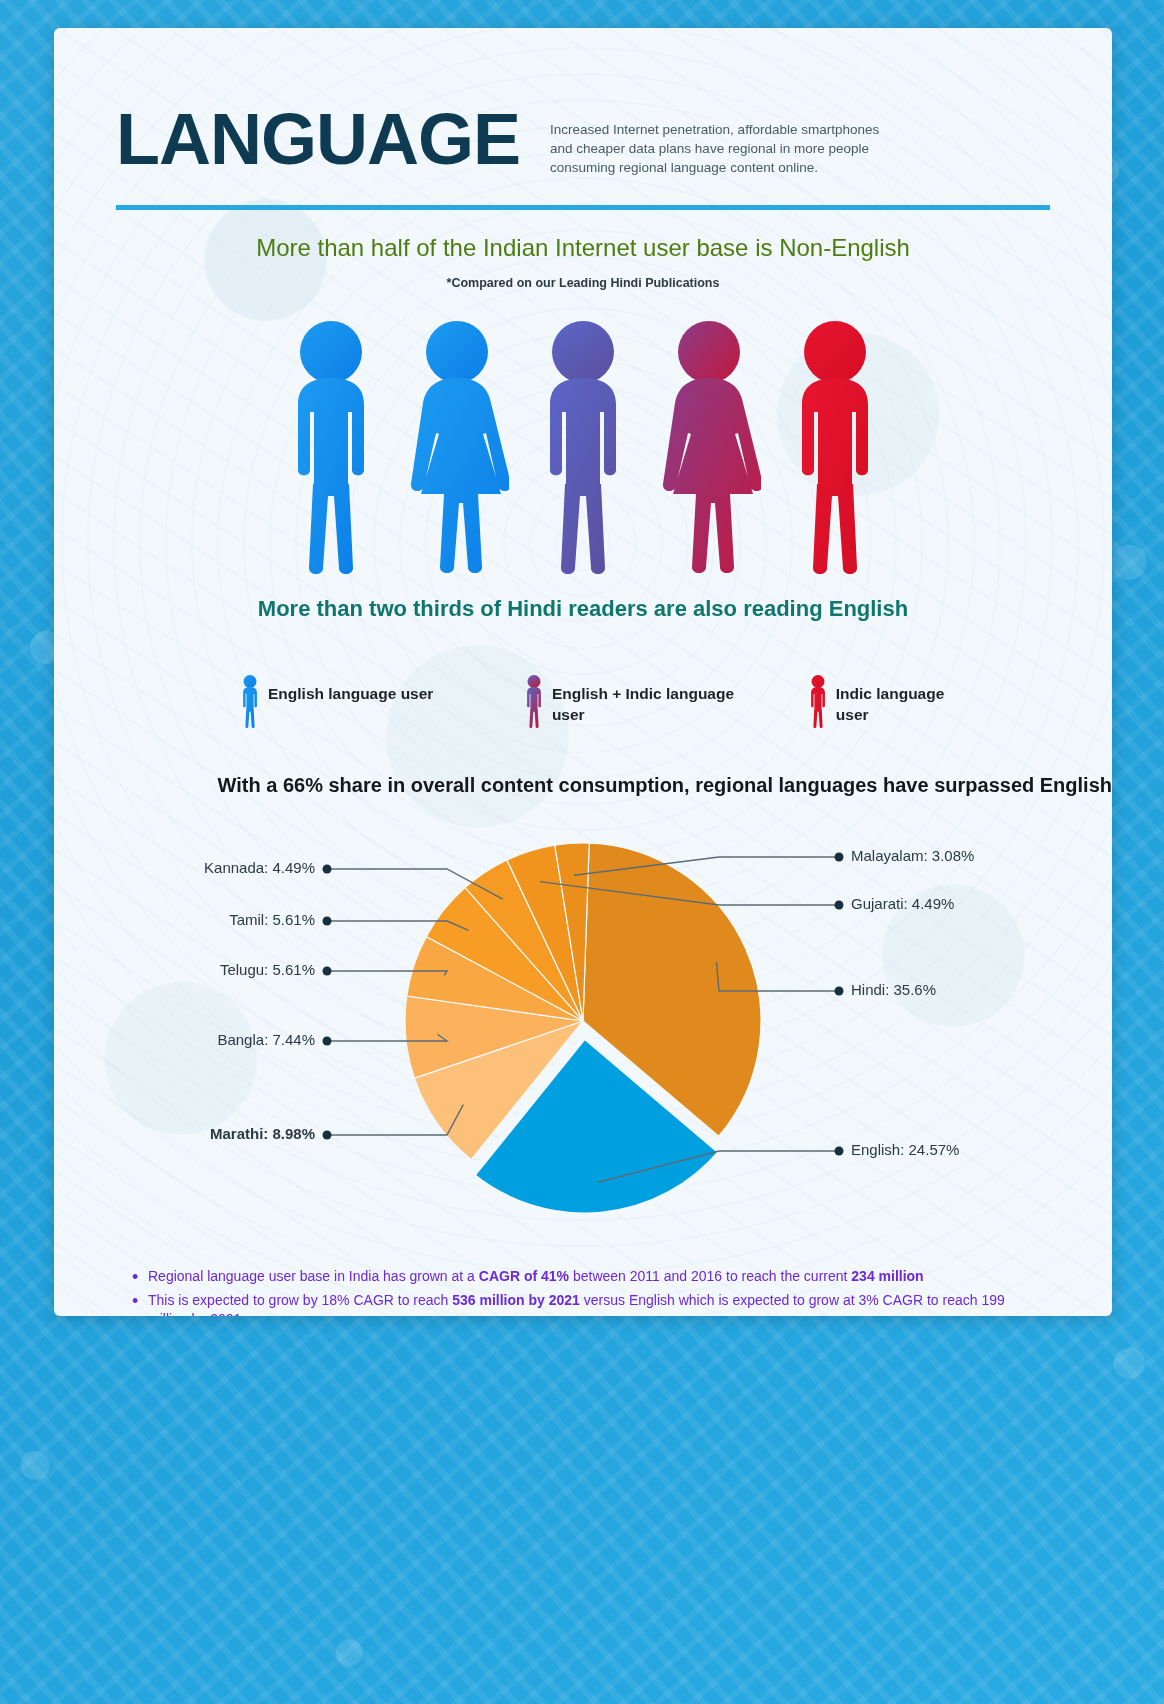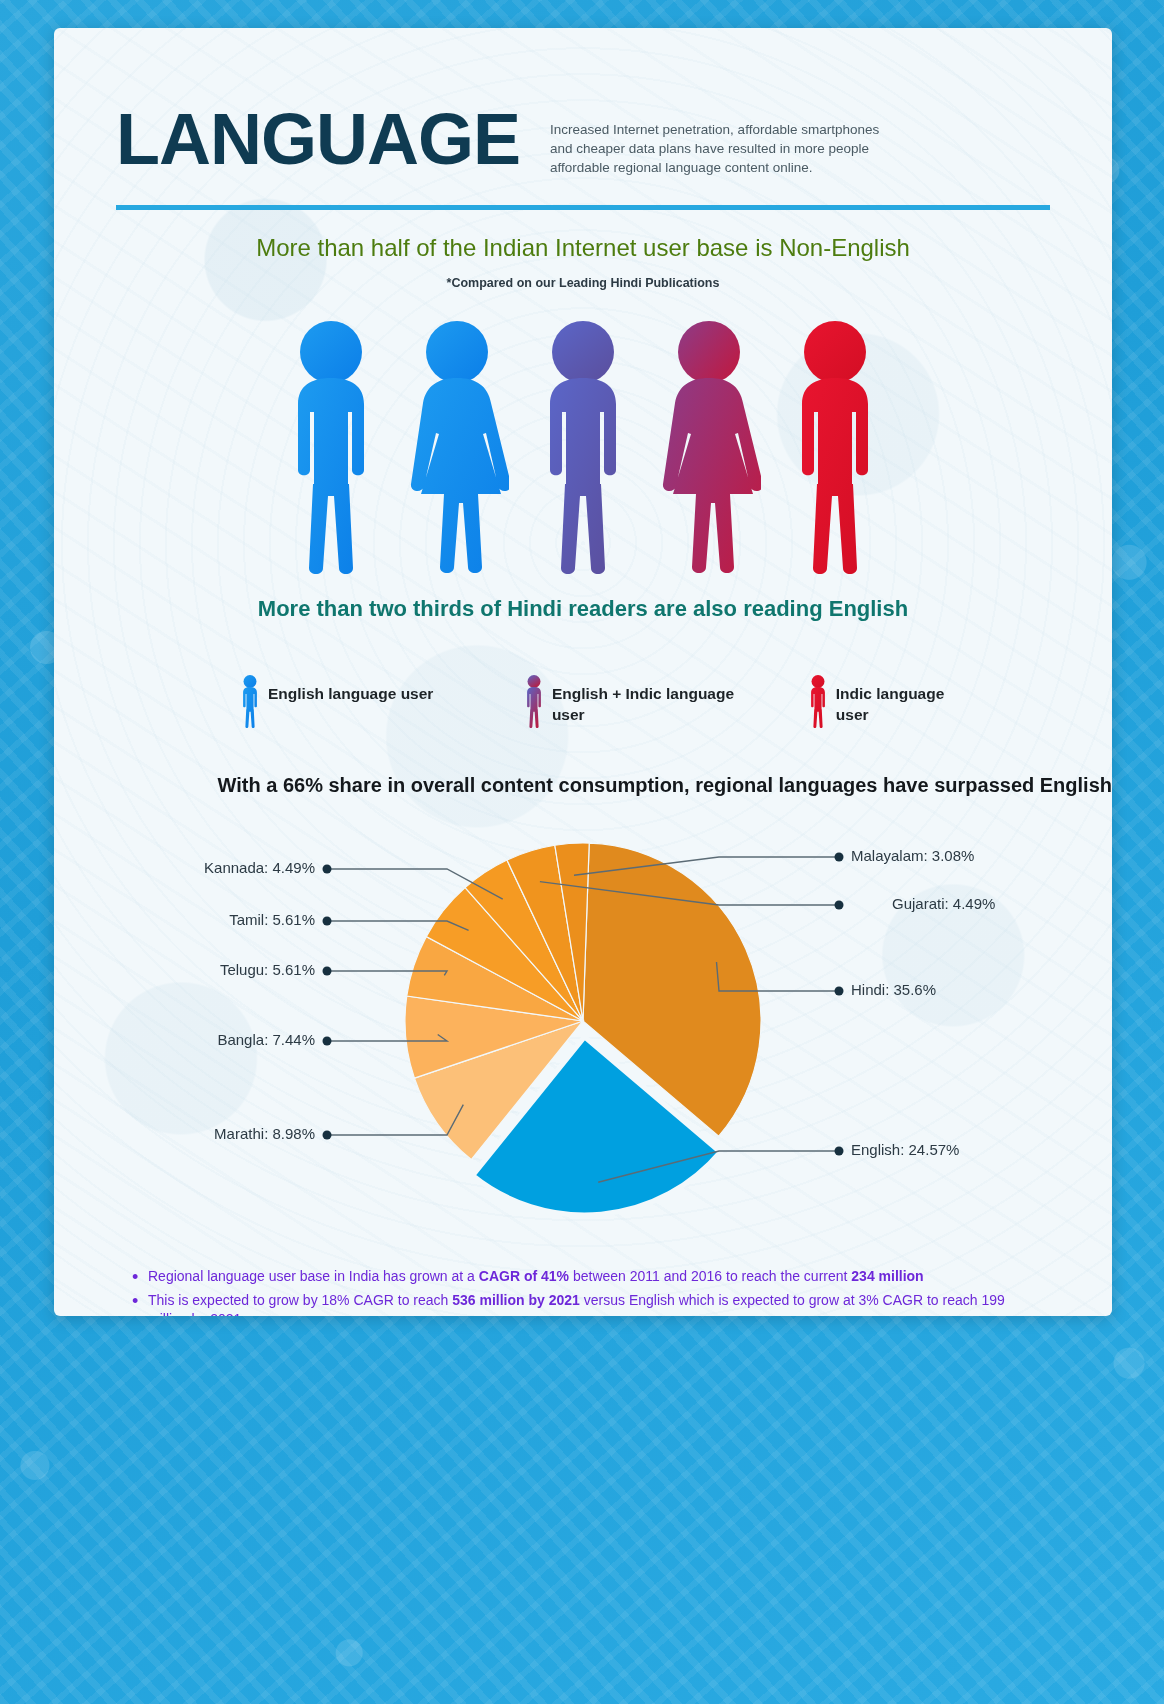--- a/index.html
+++ b/index.html
@@ -196,21 +196,21 @@
 </head>
 <body>
 
 <div id="page-frame"></div>
 
 <div id="card">
   <div class="inner">
 
     <div id="header">
       <div id="title">LANGUAGE</div>
-      <div id="intro">Increased Internet penetration, affordable smartphones and cheaper data plans have resulted in more people affordable regional language content online.</div>
+      <div id="intro">Increased Internet penetration, affordable smartphones and cheaper data plans have regional in more people consuming regional language content online.</div>
     </div>
     <div id="rule"></div>
 
     <div class="sec-head">More than half of the Indian Internet user base is Non-English</div>
     <div id="note">*Compared on our Leading Hindi Publications</div>
 
     <div id="people">
       <div class="person">
         <svg viewBox="0 0 104 258">
             <defs>
@@ -372,28 +372,28 @@
             <circle cx="785" cy="338" r="4.5"></circle>
             <circle cx="273" cy="56" r="4.5"></circle>
             <circle cx="273" cy="108" r="4.5"></circle>
             <circle cx="273" cy="158" r="4.5"></circle>
             <circle cx="273" cy="228" r="4.5"></circle>
             <circle cx="273" cy="322" r="4.5"></circle>
           </g>
       </svg>
       <div id="pie-labels">
           <div class="pl right" style="top: 34px; left: 797px;">Malayalam: 3.08%</div>
-          <div class="pl right" style="top: 82px; left: 797px; margin-left: 41px;">Gujarati: 4.49%</div>
+          <div class="pl right" style="top: 82px; left: 797px;">Gujarati: 4.49%</div>
           <div class="pl right" style="top: 168px; left: 797px;">Hindi: 35.6%</div>
           <div class="pl right" style="top: 328px; left: 797px;">English: 24.57%</div>
           <div class="pl left" style="top: 46px; right: 797px;">Kannada: 4.49%</div>
           <div class="pl left" style="top: 98px; right: 797px;">Tamil: 5.61%</div>
           <div class="pl left" style="top: 148px; right: 797px;">Telugu: 5.61%</div>
           <div class="pl left" style="top: 218px; right: 797px;">Bangla: 7.44%</div>
-          <div class="pl left" style="top: 312px; right: 797px;">Marathi: 8.98%</div>
+          <div class="pl left" style="top: 312px; right: 797px; font-weight: bold;">Marathi: 8.98%</div>
         </div>
     </div>
 
     <ul id="bullets">
         <li><span>Regional language user base in India has grown at a </span><b>CAGR of 41%</b><span> between 2011 and 2016 to reach the current </span><b>234 million</b></li>
         <li><span>This is expected to grow by 18% CAGR to reach </span><b>536 million by 2021</b><span> versus English which is expected to grow at 3% CAGR to reach 199 million by 2021</span></li>
       </ul>
 
   </div>
 </div>

